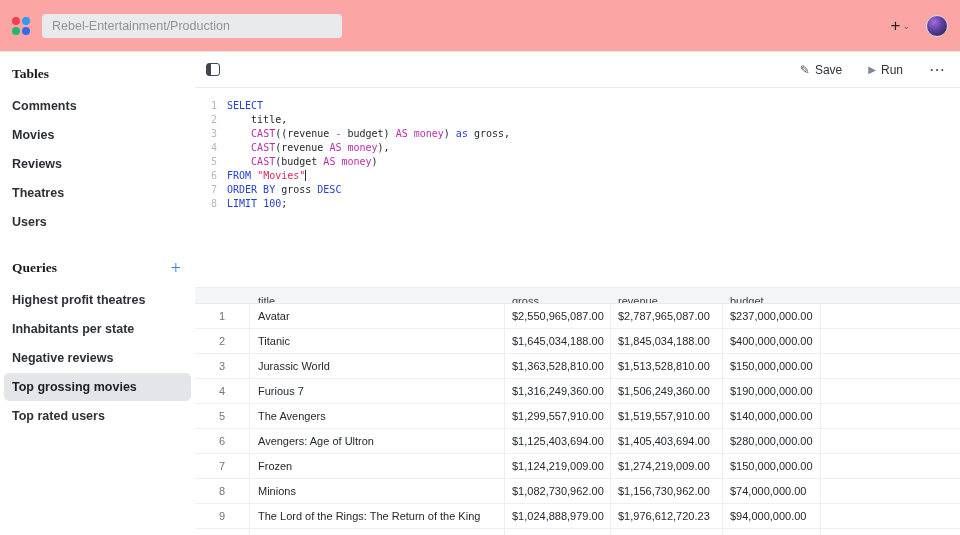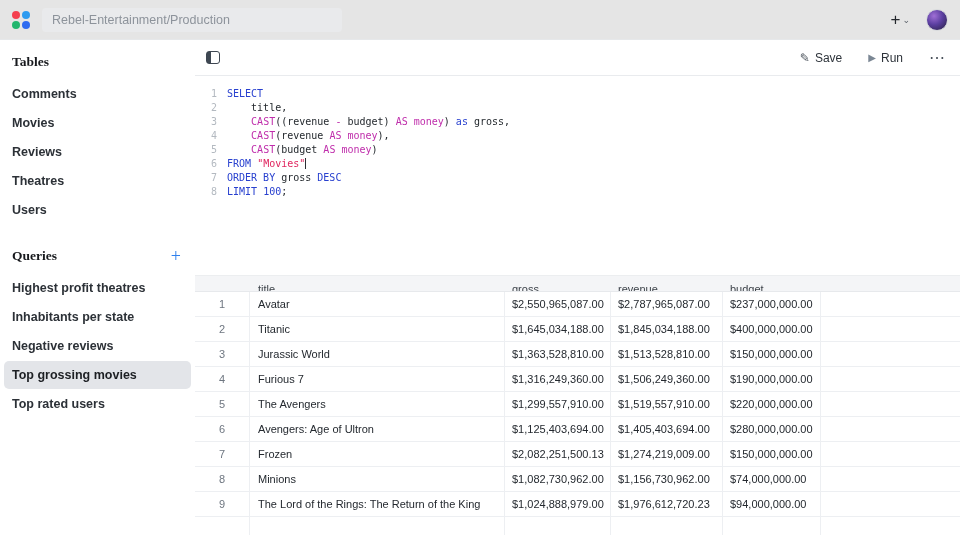--- a/index.html
+++ b/index.html
@@ -1,22 +1,22 @@
 <!DOCTYPE html>
 <html><head>
 <meta charset="utf-8">
 <style>
   * { margin:0; padding:0; box-sizing:border-box; }
   html,body { width:960px; height:535px; overflow:hidden; background:#fff;
               font-family:"Liberation Sans", sans-serif; }
   .app { width:960px; height:535px; display:flex; flex-direction:column; }
 
   
-  .topbar { height:40px; flex:none; display:flex; align-items:center;
-            padding:0 12px; border-bottom:1px solid #e6e8ea; background:#e5e5e5; }
+  .topbar { height:52px; flex:none; display:flex; align-items:center;
+            padding:0 12px; border-bottom:1px solid #e6e8ea; background:#fca5a5; }
   .logo { width:18px; height:18px; display:grid;
           grid-template-columns:8px 8px; grid-template-rows:8px 8px;
           gap:2px; margin-right:12px; cursor:pointer; }
   .logo i { display:block; border-radius:50%; }
   .ws-pill { width:300px; height:24px; background:#e9eaec; border-radius:4px;
              color:#8d939b; font-size:12.5px; line-height:24px; padding:0 10px;
              cursor:pointer; white-space:nowrap; overflow:hidden; }
   .topbar-spacer { flex:1; }
   .new-btn { display:flex; align-items:flex-start; gap:2px; margin-right:16px; cursor:pointer; }
   .plus-glyph { font-size:17px; line-height:20px; color:#23272c; }
@@ -170,23 +170,23 @@
             <div class="hcell">gross</div>
             <div class="hcell">revenue</div>
             <div class="hcell">budget</div>
             <div class="hcell"></div>
           </div>
         <div class="rgrid" id="results-body">
             <div class="trow"><div class="cell num">1</div><div class="cell title-col">Avatar</div><div class="cell">$2,550,965,087.00</div><div class="cell">$2,787,965,087.00</div><div class="cell">$237,000,000.00</div><div class="cell filler"></div></div>
             <div class="trow"><div class="cell num">2</div><div class="cell title-col">Titanic</div><div class="cell">$1,645,034,188.00</div><div class="cell">$1,845,034,188.00</div><div class="cell">$400,000,000.00</div><div class="cell filler"></div></div>
             <div class="trow"><div class="cell num">3</div><div class="cell title-col">Jurassic World</div><div class="cell">$1,363,528,810.00</div><div class="cell">$1,513,528,810.00</div><div class="cell">$150,000,000.00</div><div class="cell filler"></div></div>
             <div class="trow"><div class="cell num">4</div><div class="cell title-col">Furious 7</div><div class="cell">$1,316,249,360.00</div><div class="cell">$1,506,249,360.00</div><div class="cell">$190,000,000.00</div><div class="cell filler"></div></div>
-            <div class="trow"><div class="cell num">5</div><div class="cell title-col">The Avengers</div><div class="cell">$1,299,557,910.00</div><div class="cell">$1,519,557,910.00</div><div class="cell">$220,000,000.00</div><div class="cell filler"></div></div>
+            <div class="trow"><div class="cell num">5</div><div class="cell title-col">The Avengers</div><div class="cell">$1,299,557,910.00</div><div class="cell">$1,519,557,910.00</div><div class="cell">$140,000,000.00</div><div class="cell filler"></div></div>
             <div class="trow"><div class="cell num">6</div><div class="cell title-col">Avengers: Age of Ultron</div><div class="cell">$1,125,403,694.00</div><div class="cell">$1,405,403,694.00</div><div class="cell">$280,000,000.00</div><div class="cell filler"></div></div>
-            <div class="trow"><div class="cell num">7</div><div class="cell title-col">Frozen</div><div class="cell">$2,082,251,500.13</div><div class="cell">$1,274,219,009.00</div><div class="cell">$150,000,000.00</div><div class="cell filler"></div></div>
+            <div class="trow"><div class="cell num">7</div><div class="cell title-col">Frozen</div><div class="cell">$1,124,219,009.00</div><div class="cell">$1,274,219,009.00</div><div class="cell">$150,000,000.00</div><div class="cell filler"></div></div>
             <div class="trow"><div class="cell num">8</div><div class="cell title-col">Minions</div><div class="cell">$1,082,730,962.00</div><div class="cell">$1,156,730,962.00</div><div class="cell">$74,000,000.00</div><div class="cell filler"></div></div>
             <div class="trow"><div class="cell num">9</div><div class="cell title-col">The Lord of the Rings: The Return of the King</div><div class="cell">$1,024,888,979.00</div><div class="cell">$1,976,612,720.23</div><div class="cell">$94,000,000.00</div><div class="cell filler"></div></div>
             <div class="trow"><div class="cell num"></div><div class="cell title-col"></div><div class="cell"></div><div class="cell"></div><div class="cell"></div><div class="cell filler"></div></div>
           </div>
       </div>
 
     </div>
   </div>
 </div>
 

